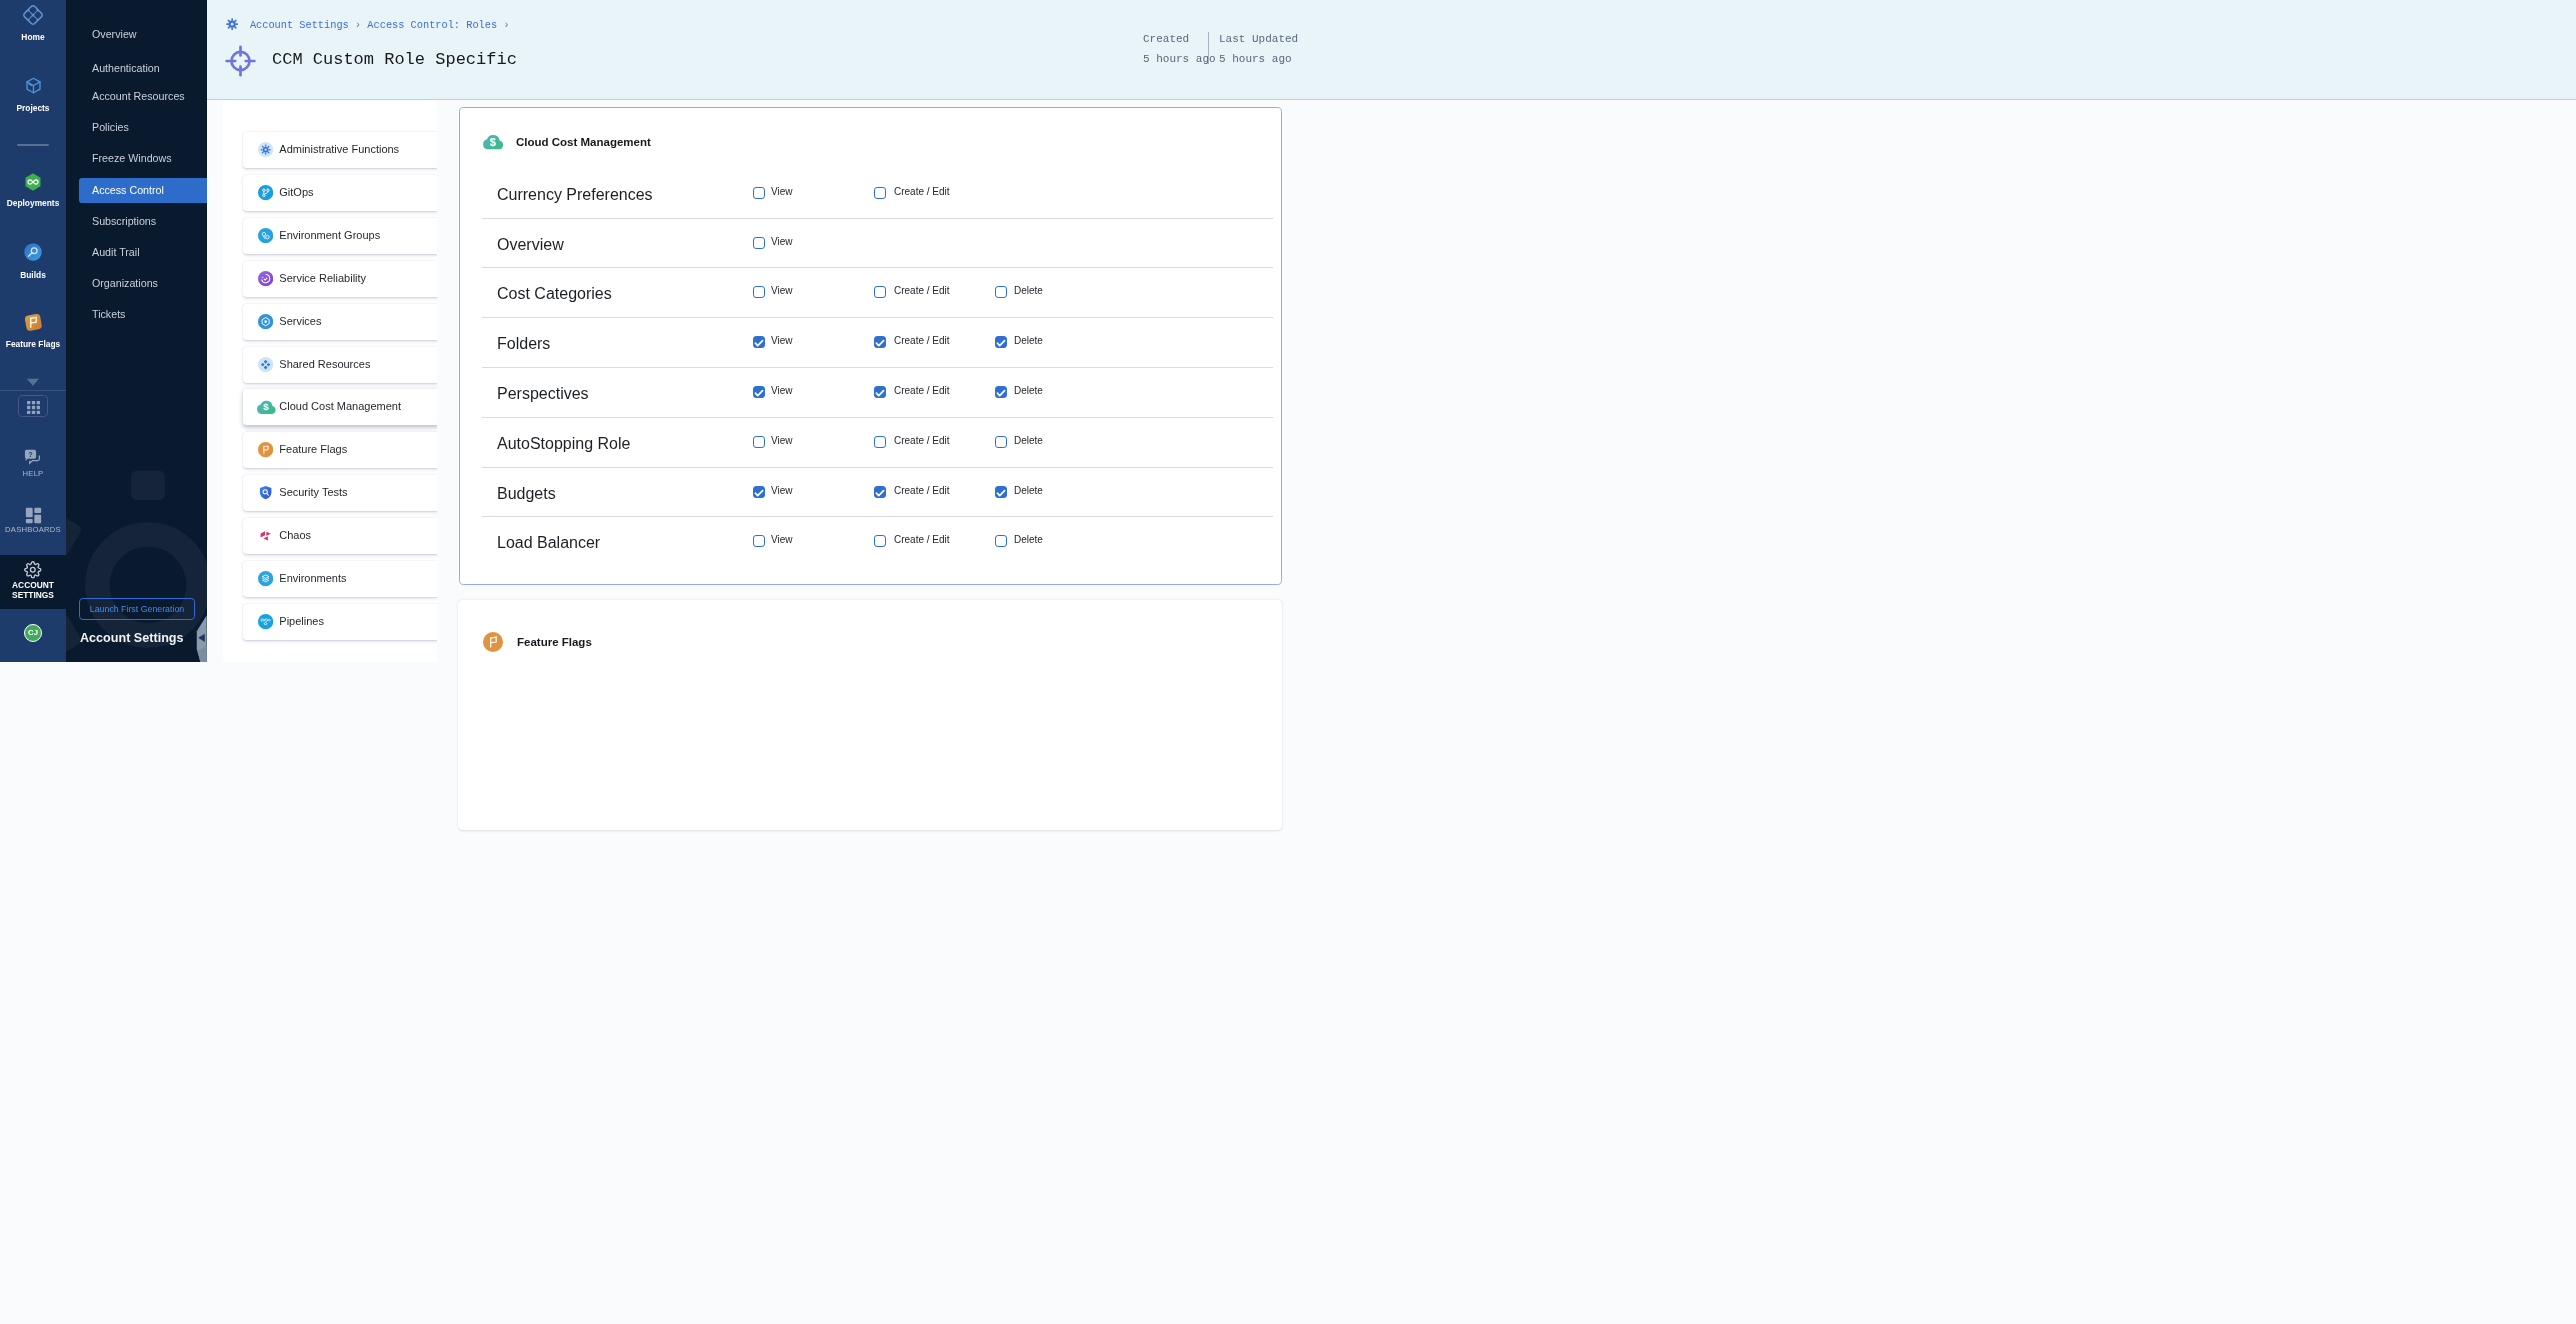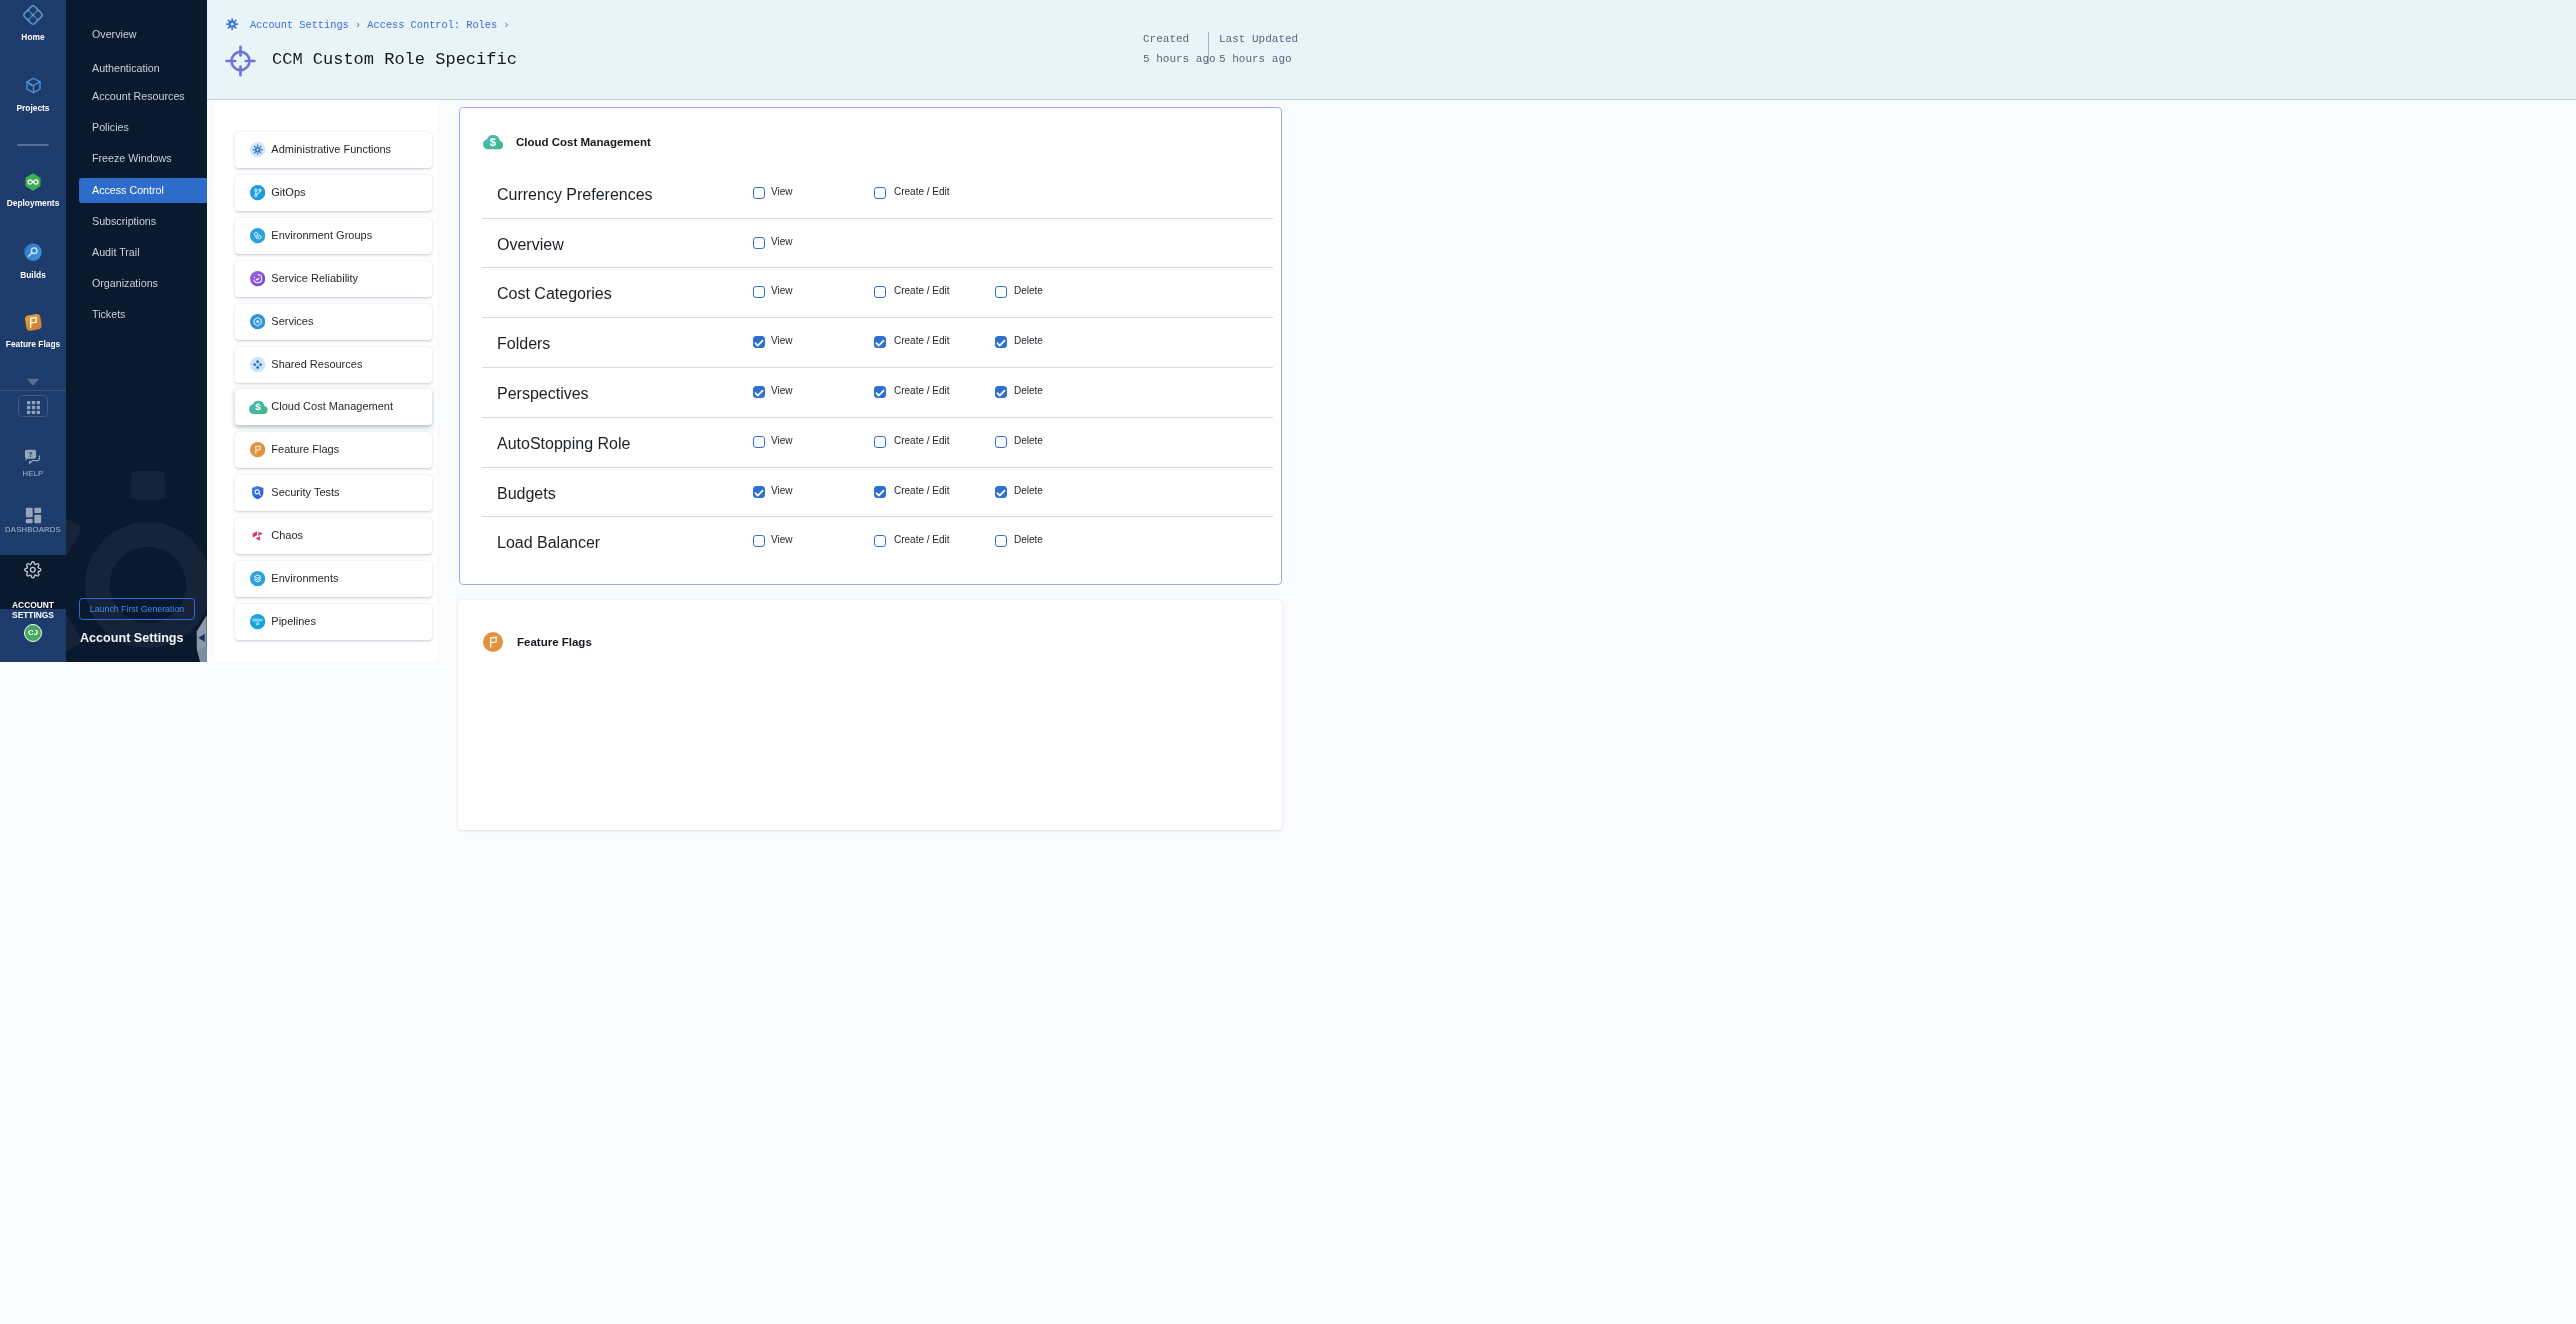--- a/index.html
+++ b/index.html
@@ -25,21 +25,21 @@
 
 
 #main { position:absolute; left:207px; top:0; right:0; height:662px; }
 #header { position:absolute; left:0; top:0; right:0; height:100px; background:#e9f4f9; border-bottom:0.8px solid #c8ccd3;font-family:Liberation Mono, monospace; }
 #crumb { position:absolute; left:19px; top:17.6px; font-size:10.3px; color:#3b6fd3; }
 #crumb .sep { color:#6e7b90; padding:0 6.1px; font-size:10.7px; }
 #title { position:absolute; left:65px; top:50px; font-size:17px; color:#16191d; }
 #dates { position:absolute; left:0; top:29px; right:0; color:#5b657c; font-size:11px; }
 #cross { position:absolute; left:18px; top:45px; }
 
-#leftpanel { position:absolute; left:8px; top:101px; width:230px; bottom:0; background:#fff; border-right:0.8px solid #e1e4e9; }
+#leftpanel { position:absolute; left:16px; top:101px; width:230px; bottom:0; background:#fff; border-right:0.8px solid #e1e4e9; }
 .card { position:absolute; left:20.3px; width:197px; height:36px; background:#fff; border-radius:3.8px;
   box-shadow:0 0.8px 1.5px rgba(40,60,100,.14), 0 1.5px 3.8px rgba(40,60,100,.10); }
 .card .ic { position:absolute; left:14.6px; top:10.3px; width:15.3px; height:15.3px; }
 .card .tx { position:absolute; left:36px; top:10.7px; font-size:11px; color:#1f2328; white-space:nowrap; }
 
 #rightpanel { position:absolute; left:230px; top:101px; right:0; bottom:0; background:#fafbfc; }
 #bigcard { position:absolute; left:22px; top:6.1px; width:823px; height:478px; background:#fff; border:0.8px solid #9aa8ef; border-radius:4.6px; }
 #bigcard h2, #ffcard h2 { font-size:11.5px; font-weight:bold; color:#16191d; position:absolute; }
 .prow { position:absolute; left:0; width:100%; height:50px; }
 .prow .plabel { position:absolute; left:37px; top:17.6px; font-size:16px; color:#1c2025; }
@@ -161,21 +161,21 @@
   </div>
   <div class="item lbl2" style="top:525px;">DASHBOARDS</div>
   <div id="asblock"></div>
 
   <div class="item" style="top:561px;">
     <svg width="17.6" height="17.6" viewBox="0 0 24 24" fill="none" stroke="#c3cbd9" stroke-width="1.8" stroke-linejoin="round">
         <circle cx="12" cy="12" r="3.2"></circle>
         <path d="M19.4 15a1.65 1.65 0 0 0 .33 1.82l.06.06a2 2 0 0 1 0 2.83 2 2 0 0 1-2.83 0l-.06-.06a1.65 1.65 0 0 0-1.82-.33 1.65 1.65 0 0 0-1 1.51V21a2 2 0 0 1-2 2 2 2 0 0 1-2-2v-.09A1.65 1.65 0 0 0 9 19.4a1.65 1.65 0 0 0-1.82.33l-.06.06a2 2 0 0 1-2.83 0 2 2 0 0 1 0-2.83l.06-.06a1.65 1.65 0 0 0 .33-1.82 1.65 1.65 0 0 0-1.51-1H3a2 2 0 0 1-2-2 2 2 0 0 1 2-2h.09A1.65 1.65 0 0 0 4.6 9a1.65 1.65 0 0 0-.33-1.82l-.06-.06a2 2 0 0 1 0-2.83 2 2 0 0 1 2.83 0l.06.06a1.65 1.65 0 0 0 1.82.33H9a1.65 1.65 0 0 0 1-1.51V3a2 2 0 0 1 2-2 2 2 0 0 1 2 2v.09a1.65 1.65 0 0 0 1 1.51 1.65 1.65 0 0 0 1.82-.33l.06-.06a2 2 0 0 1 2.83 0 2 2 0 0 1 0 2.83l-.06.06a1.65 1.65 0 0 0-.33 1.82V9a1.65 1.65 0 0 0 1.51 1H21a2 2 0 0 1 2 2 2 2 0 0 1-2 2h-.09a1.65 1.65 0 0 0-1.51 1z"></path>
       </svg>
   </div>
-  <div class="item lbl" style="top:580px;line-height:10.3px;margin-top:20px;">ACCOUNT<br>SETTINGS</div>
+  <div class="item lbl" style="top:580px;line-height:10.3px;">ACCOUNT<br>SETTINGS</div>
 
   <div class="item" style="top:624px;">
     <div style="display:inline-block;width:18.4px;height:18.4px;border-radius:50%;background:#43a95d;border:1.1px solid #fff;color:#fff;font-size:7.7px;font-weight:bold;line-height:16px;">CJ</div>
   </div>
 </div>
 <div id="col2">
 
   <svg width="230" height="238" viewBox="0 0 300 310" style="position:absolute;left:-33px;top:466px;" fill="#16243a">
     <g transform="translate(150,155)">
       <g>

